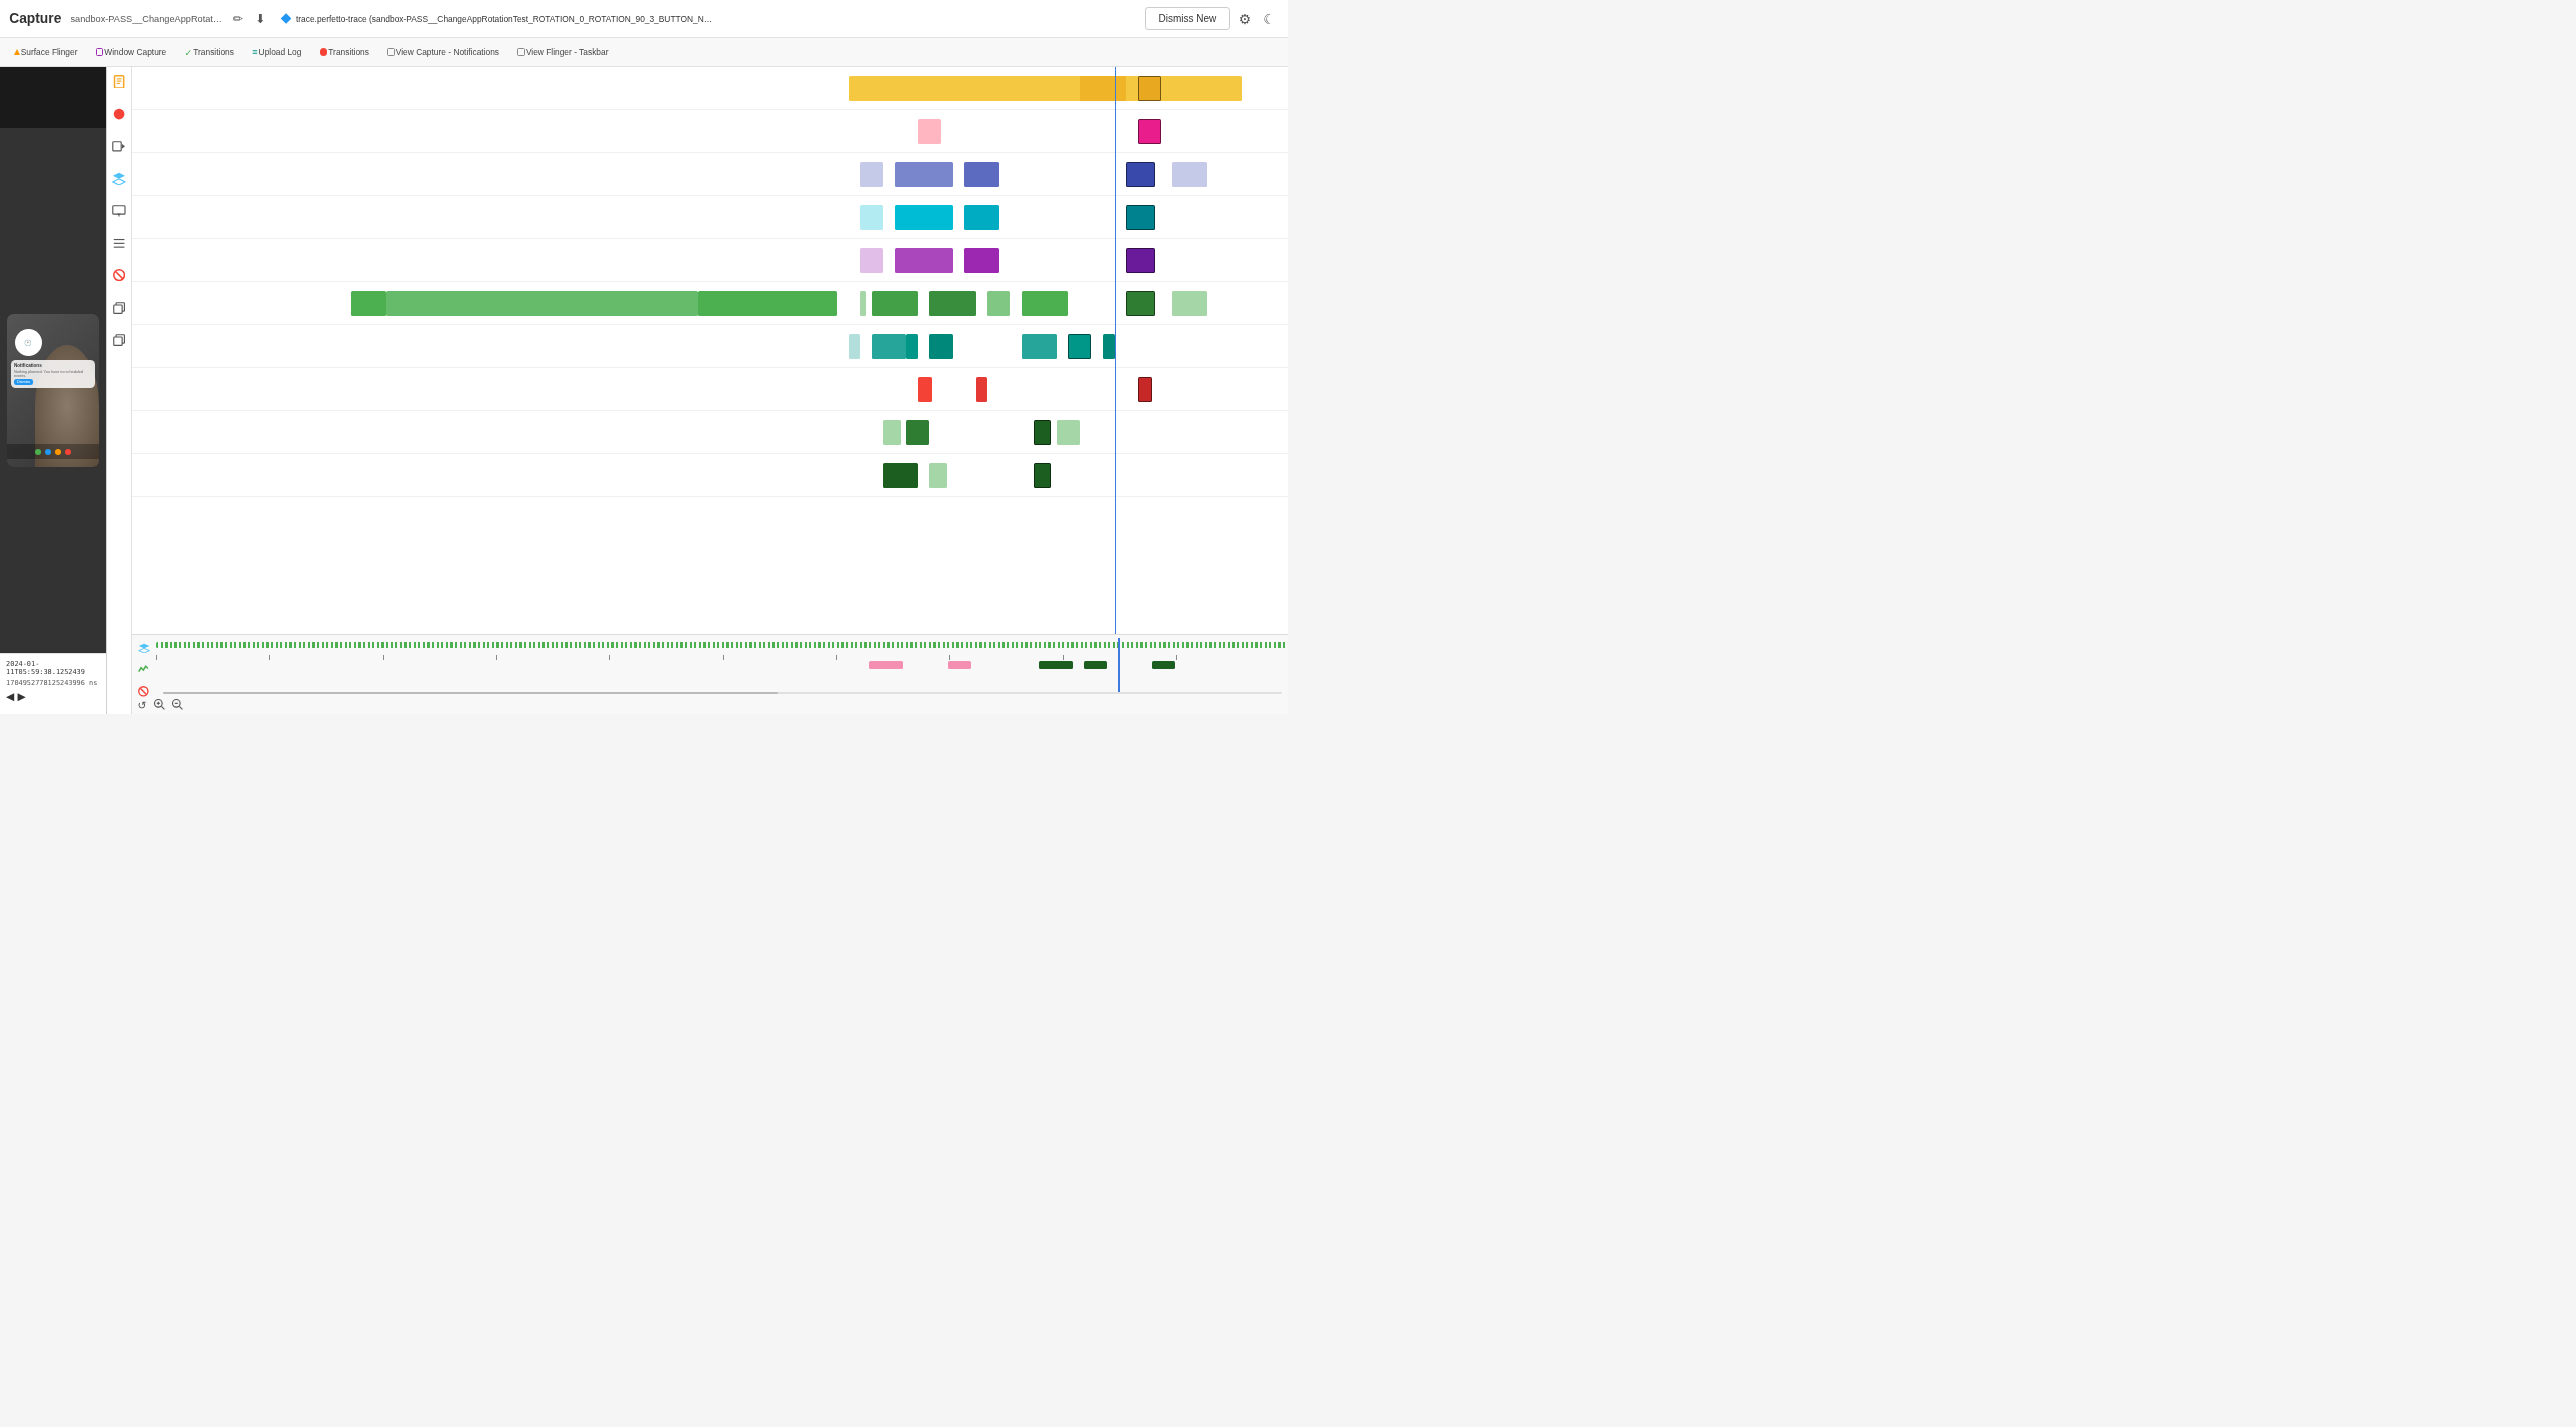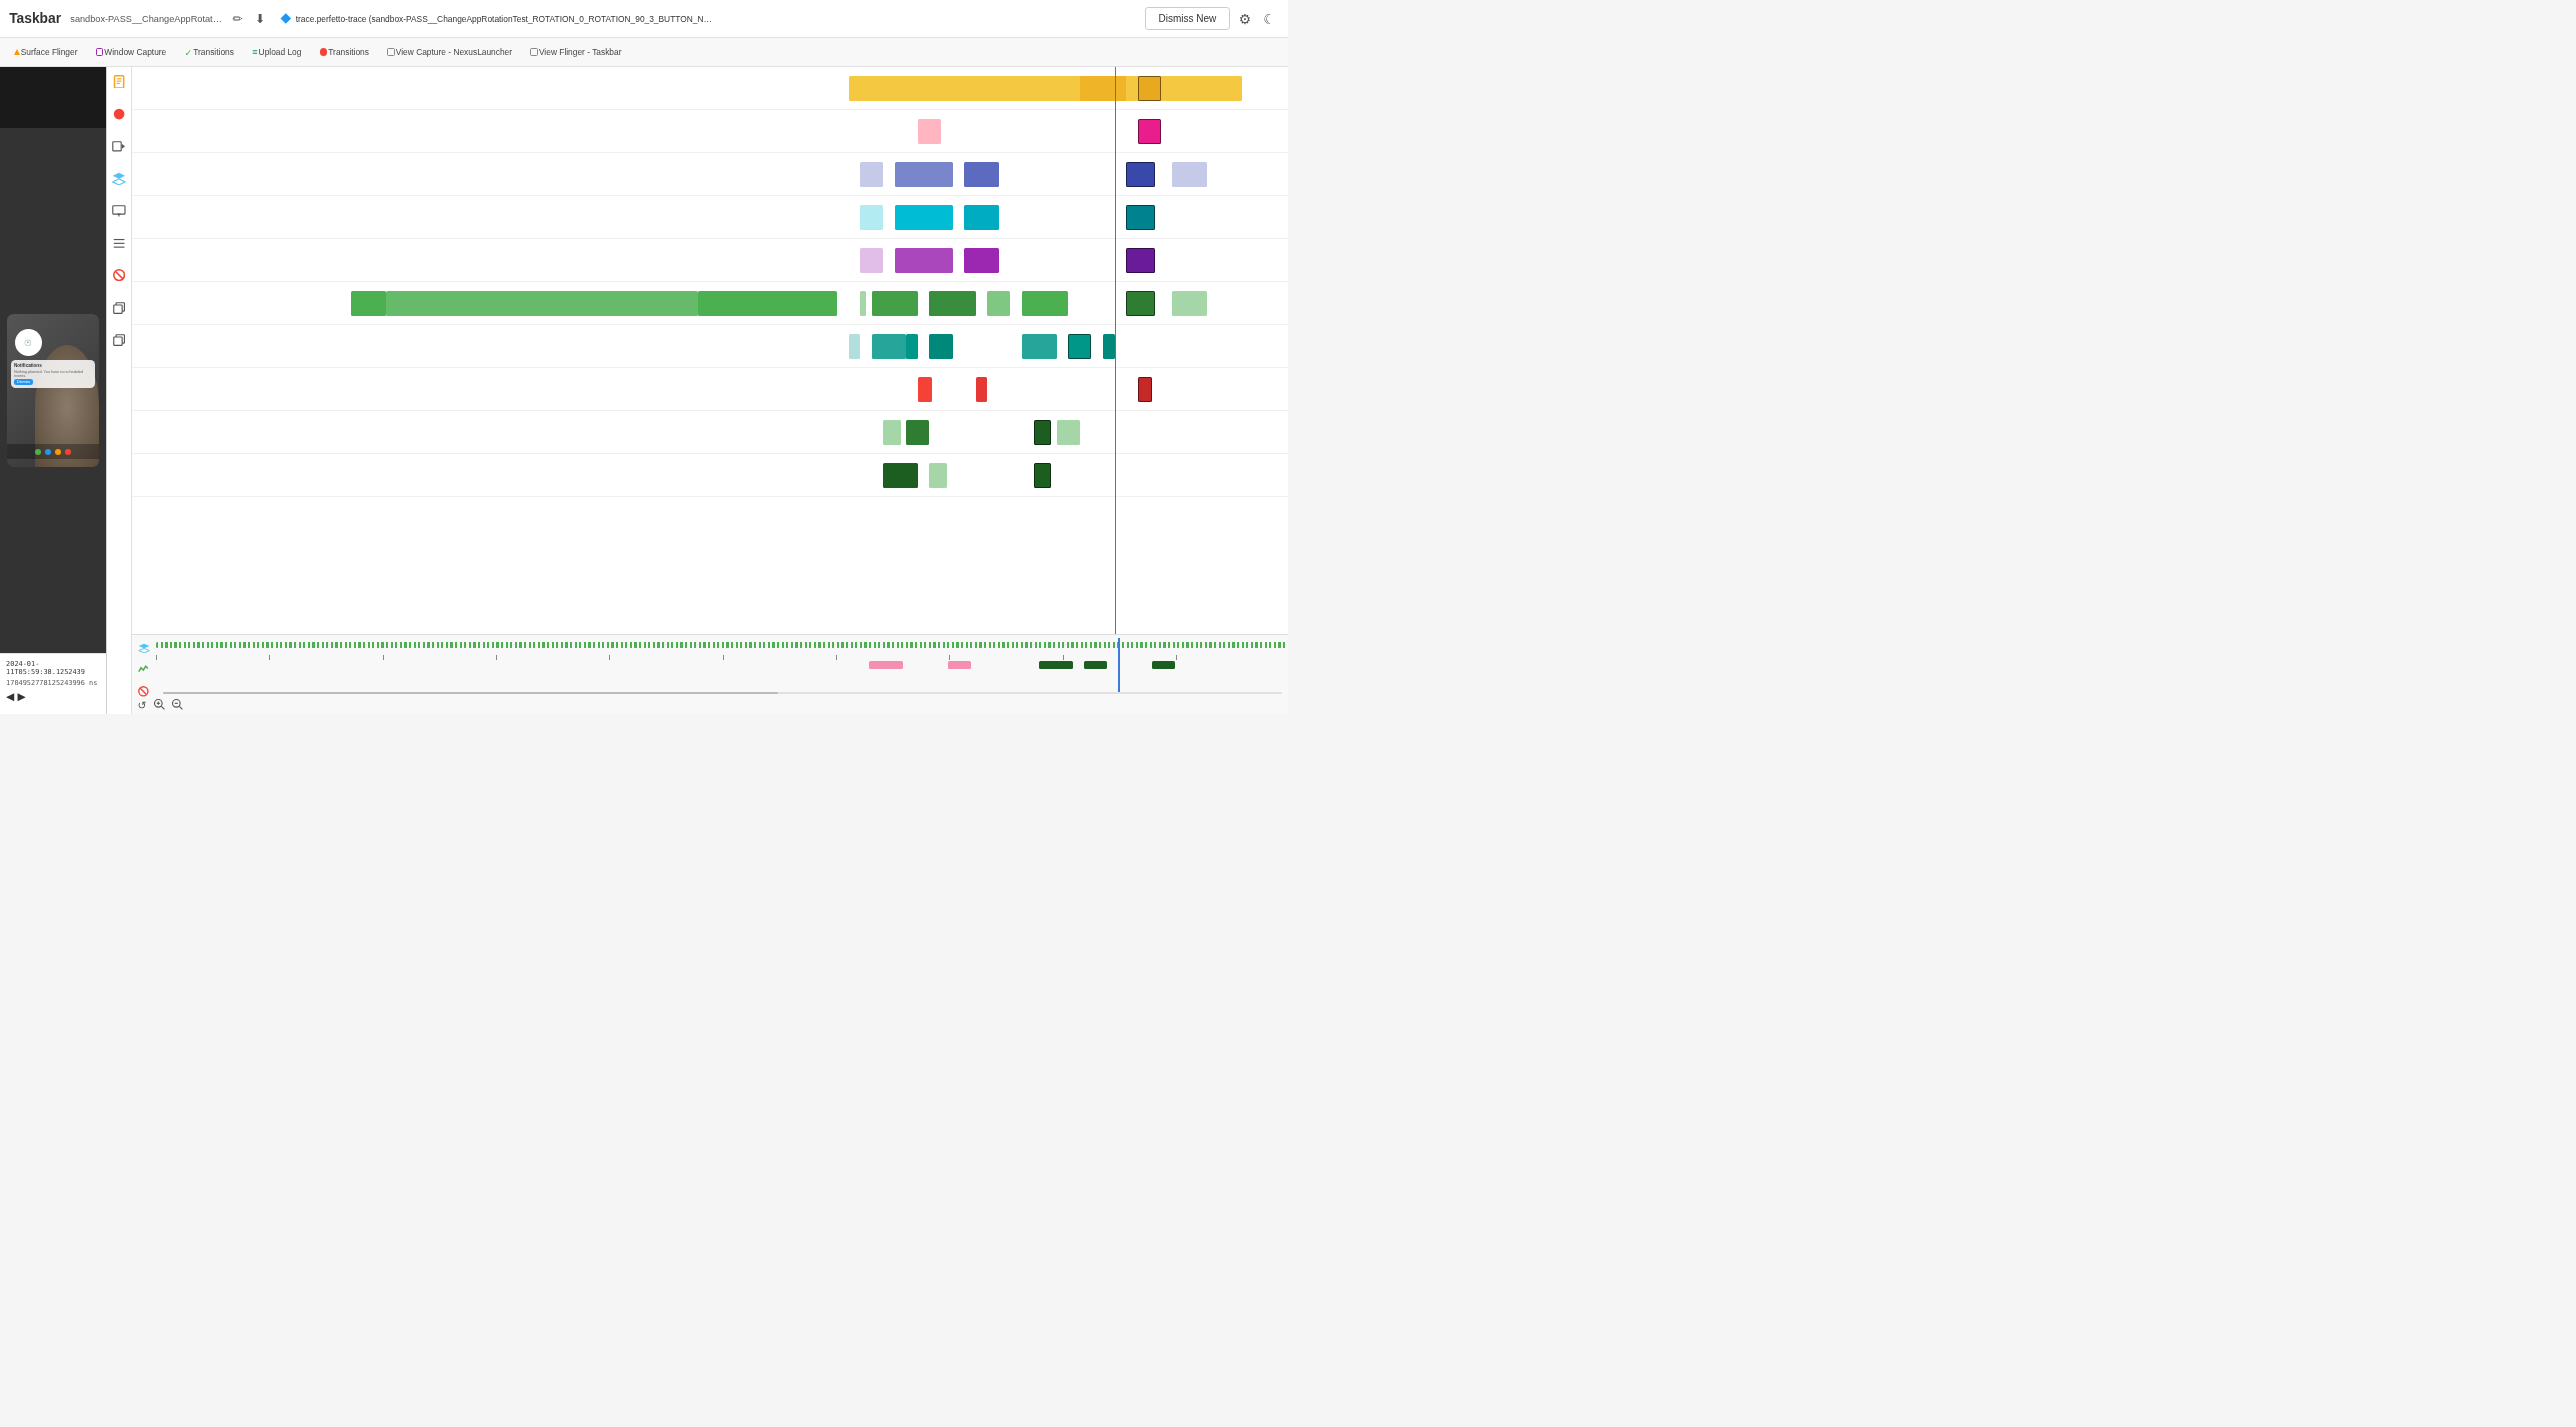--- a/index.html
+++ b/index.html
@@ -298,21 +298,21 @@
       border: none;
       cursor: pointer;
       font-size: 10.7px;
       color: #555;
     }
   </style>
 </head>
 <body>
 
 <div class="header">
-  <span class="header-logo">Taskbar</span>
+  <span class="header-logo">Capture</span>
   <span class="header-filename">sandbox-PASS__ChangeAppRotationTest...</span>
   <button class="header-icon-btn" title="Edit">✏</button>
   <button class="header-icon-btn" title="Download">⬇</button>
 
   <span style="display:flex;align-items:center;gap:4.6px;margin-left:6.1px;flex:1;min-width:0;">
     <span style="display:inline-block;width:10.7px;height:10.7px;background:#2196F3;clip-path:polygon(50% 0%,100%50%,50%100%,0%50%);flex-shrink:0;"></span>
     <span class="header-trace-name">trace.perfetto-trace (sandbox-PASS__ChangeAppRotationTest_ROTATION_0_ROTATION_90_3_BUTTON_NAV_6545633565946434004.zip)</span>
   </span>
 
   <button class="upload-btn">Dismiss New</button>
@@ -336,21 +336,21 @@
   <div class="tab-item">
     <span style="color:#009688;font-size:9.2px;font-weight:bold;">≡</span>
     <span>Upload Log</span>
   </div>
   <div class="tab-item">
     <span style="display:inline-block;width:7.6px;height:7.6px;background:#f44336;border-radius:50%;"></span>
     <span>Transitions</span>
   </div>
   <div class="tab-item">
     <span style="display:inline-block;width:7.6px;height:7.6px;border:1.5px solid #888;border-radius:1.5px;"></span>
-    <span>View Capture - NexusLauncher</span>
+    <span>View Capture - Notifications</span>
   </div>
   <div class="tab-item">
     <span style="display:inline-block;width:7.6px;height:7.6px;border:1.5px solid #888;border-radius:1.5px;"></span>
     <span>View Flinger - Taskbar</span>
   </div>
 </div>
 
 <div class="main-layout">
 
   <div class="left-panel">

